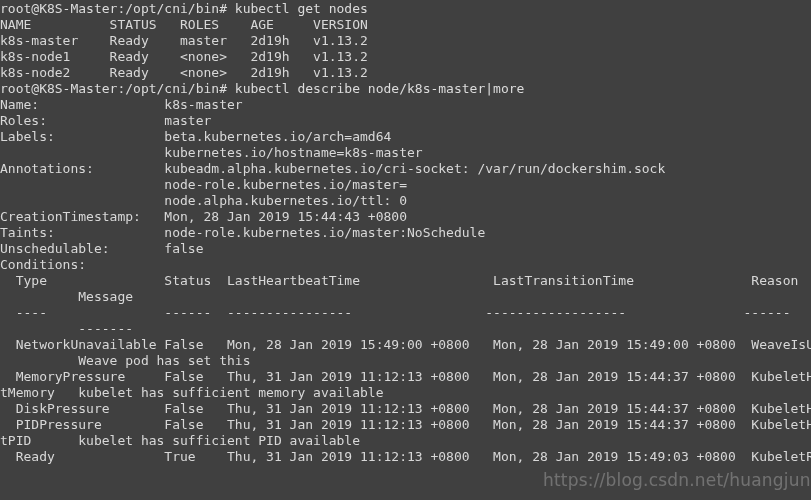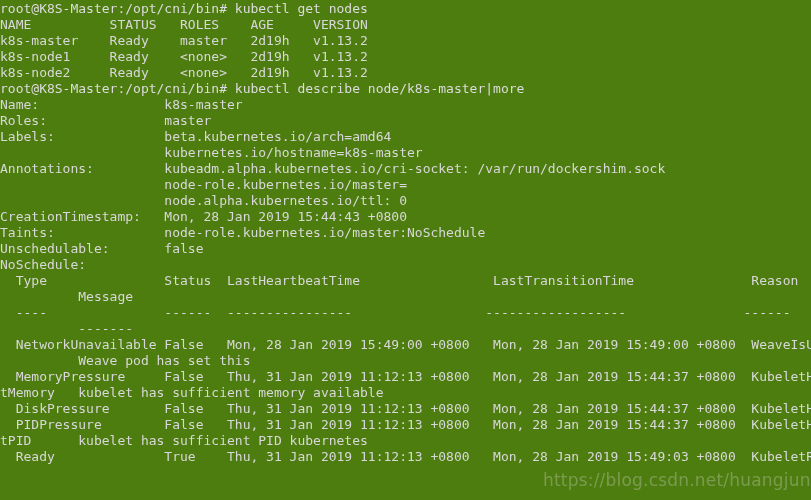--- a/index.html
+++ b/index.html
@@ -4,21 +4,21 @@
 <style>
   html, body {
     margin: 0;
     padding: 0;
     background: #000000;
   }
   #terminal {
     position: relative;
     width: 811px;
     height: 500px;
-    background: #4d7c0f;
+    background: #404040;
     overflow: hidden;
     font-family: "DejaVu Sans Mono", "Liberation Mono", monospace;
     font-size: 13.0px;
     line-height: 16px;
     color: #d8d8d8;
   }
   #screen {
     position: absolute;
     left: 0;
     top: 1px;
@@ -61,31 +61,31 @@
     <div class="line">Name:                k8s-master</div>
     <div class="line">Roles:               master</div>
     <div class="line">Labels:              beta.kubernetes.io/arch=amd64</div>
     <div class="line">                     kubernetes.io/hostname=k8s-master</div>
     <div class="line">Annotations:         kubeadm.alpha.kubernetes.io/cri-socket: /var/run/dockershim.sock</div>
     <div class="line">                     node-role.kubernetes.io/master=</div>
     <div class="line">                     node.alpha.kubernetes.io/ttl: 0</div>
     <div class="line">CreationTimestamp:   Mon, 28 Jan 2019 15:44:43 +0800</div>
     <div class="line">Taints:              node-role.kubernetes.io/master:NoSchedule</div>
     <div class="line">Unschedulable:       false</div>
-    <div class="line">NoSchedule:</div>
+    <div class="line">Conditions:</div>
     <div class="line">  Type               Status  LastHeartbeatTime                 LastTransitionTime               Reason</div>
     <div class="line">          Message</div>
     <div class="line">  ----               ------  ----------------                 ------------------               ------</div>
     <div class="line">          -------</div>
     <div class="line">  NetworkUnavailable False   Mon, 28 Jan 2019 15:49:00 +0800   Mon, 28 Jan 2019 15:49:00 +0800  WeaveIsUp</div>
     <div class="line">          Weave pod has set this</div>
     <div class="line">  MemoryPressure     False   Thu, 31 Jan 2019 11:12:13 +0800   Mon, 28 Jan 2019 15:44:37 +0800  KubeletHasSuffi</div>
     <div class="line">tMemory   kubelet has sufficient memory available</div>
     <div class="line">  DiskPressure       False   Thu, 31 Jan 2019 11:12:13 +0800   Mon, 28 Jan 2019 15:44:37 +0800  KubeletHasNoDis</div>
     <div class="line">  PIDPressure        False   Thu, 31 Jan 2019 11:12:13 +0800   Mon, 28 Jan 2019 15:44:37 +0800  KubeletHasSuffi</div>
-    <div class="line">tPID      kubelet has sufficient PID kubernetes</div>
+    <div class="line">tPID      kubelet has sufficient PID available</div>
     <div class="line">  Ready              True    Thu, 31 Jan 2019 11:12:13 +0800   Mon, 28 Jan 2019 15:49:03 +0800  KubeletReady</div>
 
   </div>
 
   <div id="watermark">https://blog.csdn.net/huangjun0210</div>
 
 </div>
 
 </body></html>

